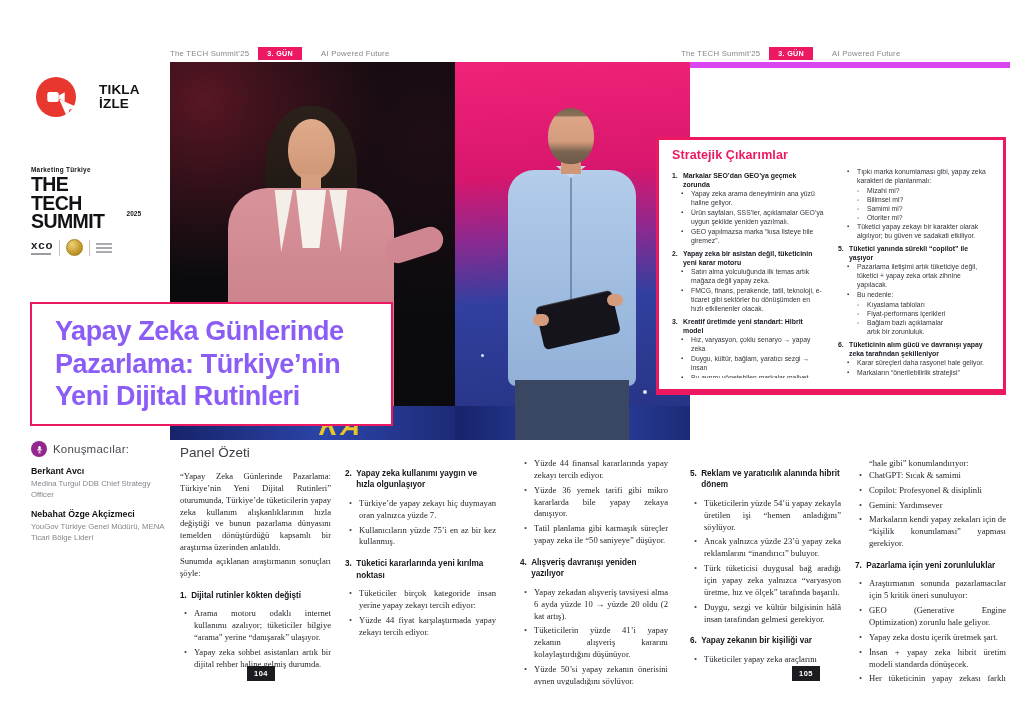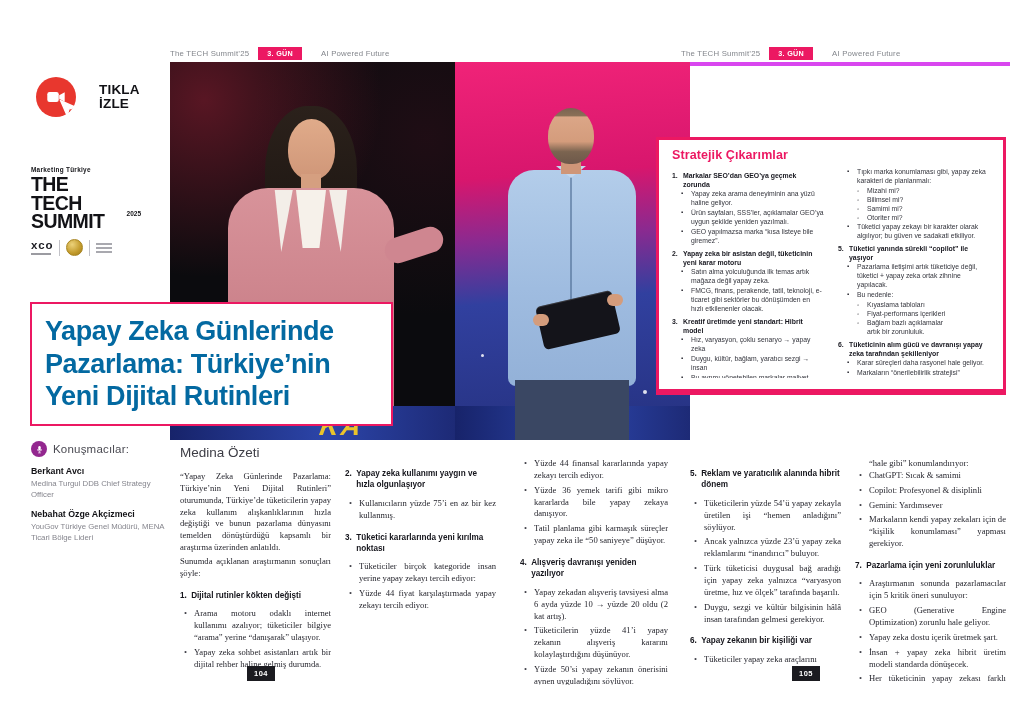--- a/index.html
+++ b/index.html
@@ -1,21 +1,21 @@
 <!DOCTYPE html>
 <html><head>
 <meta charset="utf-8">
 <style>
   html,body{margin:0;padding:0;background:#e9e9ea;}
   .canvas{position:relative;width:1024px;height:724px;background:#ffffff;overflow:hidden;
           font-family:"Liberation Sans",sans-serif;}
 
   
   .pg-header{position:absolute;top:45px;height:17px;display:flex;align-items:center;
-             border-bottom:4px solid #d946ef;}
+             border-bottom:6px solid #d946ef;}
   .pg-header.left{left:170px;width:330px;}
   .pg-header.right{left:681px;width:329px;}
   .ph-brand{font-size:7.8px;color:#83868c;letter-spacing:.2px;}
   .ph-day{margin-left:9px;background:#ec1862;color:#fff;font-size:7.2px;font-weight:bold;
           padding:2px 9px;letter-spacing:.3px;}
   .ph-tag{margin-left:19px;font-size:7.8px;color:#83868c;letter-spacing:.2px;}
 
   
   .photo{position:absolute;left:170px;top:62px;width:520px;height:378px;z-index:1;overflow:hidden;}
   .ph-left{position:absolute;left:0;top:0;width:285px;height:100%;overflow:hidden;
@@ -81,22 +81,22 @@
   .logo-div{width:1px;height:16px;background:#c2c2c8;}
   .medal{width:15px;height:15px;border-radius:50%;
      background:radial-gradient(circle at 35% 30%,#ecd27a,#c29a2b 60%,#9a7a1c);
      border:1px solid #a8841f;}
   .stack-logo{display:flex;flex-direction:column;gap:2px;}
   .stack-logo i{display:block;width:16px;height:2px;background:#a9a9af;}
 
   
   .title-box{position:absolute;left:30px;top:302px;width:363px;height:124px;background:#fff;
      border:2px solid #ec1862;z-index:5;display:flex;align-items:center;box-sizing:border-box;}
-  .title-box h1{margin:0;padding:6px 13px;font-size:27px;line-height:1.2;font-weight:bold;
-     letter-spacing:-.4px;color:#0369a1;}
+  .title-box h1{margin:0;padding:6px 23px;font-size:27px;line-height:1.2;font-weight:bold;
+     letter-spacing:-.4px;color:#8b5cf6;}
 
   
   .speakers{position:absolute;left:31px;top:441px;width:138px;z-index:2;}
   .sp-head{display:flex;align-items:center;gap:6px;margin-bottom:9px;}
   .sp-icon{width:16px;height:16px;border-radius:50%;background:#93278f;display:flex;
            align-items:center;justify-content:center;flex:0 0 16px;}
   .sp-icon svg{width:9px;height:9px;fill:#fff;}
   .sp-heading{font-size:11.5px;color:#4a4a52;letter-spacing:.2px;}
   .sp-name{font-size:8.8px;font-weight:bold;color:#121216;margin-bottom:3px;}
   .sp-role{font-size:7.8px;color:#85858d;line-height:1.35;margin-bottom:9px;}
@@ -243,38 +243,39 @@
     </div>
     <div class="sp-item">
       <div class="sp-name">Nebahat Özge Akçizmeci</div>
       <div class="sp-role">YouGov Türkiye Genel Müdürü, MENA Ticari Bölge Lideri</div>
     </div>
   </div>
 
   <div class="article-rule"></div>
 
   <section class="col article" style="left:180px;top:440px;width:151px;height:245px;">
-    <h3 class="col-title">Medina Özeti</h3>
+    <h3 class="col-title">Panel Özeti</h3>
     <div>
         <div class="bk bk-p">“Yapay Zeka Günlerinde Pazarlama: Türkiye’nin Yeni Dijital Rutinleri” oturumunda, Türkiye’de tüketicilerin yapay zeka kullanım alışkanlıklarının hızla değiştiği ve bunun pazarlama dünyasını temelden dönüştürdüğü kapsamlı bir araştırma üzerinden anlatıldı.</div>
         <div class="bk bk-p">Sunumda açıklanan araştırmanın sonuçları şöyle:</div>
         <div class="bk bk-h">
           <span class="bk-num">1.</span>
           <span class="bk-txt">Dijital rutinler kökten değişti</span>
         </div>
         <div class="bk bk-b">Arama motoru odaklı internet kullanımı azalıyor; tüketiciler bilgiye “arama” yerine “danışarak” ulaşıyor.</div>
         <div class="bk bk-b">Yapay zeka sohbet asistanları artık bir dijital rehber haline gelmiş durumda.</div>
       </div>
   </section>
   <section class="col article" style="left:345px;top:458px;width:151px;height:227px;">
     <div>
         <div class="bk bk-h">
           <span class="bk-num">2.</span>
           <span class="bk-txt">Yapay zeka kullanımı yaygın ve hızla olgunlaşıyor</span>
         </div>
+        <div class="bk bk-b">Türkiye’de yapay zekayı hiç duymayan oran yalnızca yüzde 7.</div>
         <div class="bk bk-b">Kullanıcıların yüzde 75’i en az bir kez kullanmış.</div>
         <div class="bk bk-h">
           <span class="bk-num">3.</span>
           <span class="bk-txt">Tüketici kararlarında yeni kırılma noktası</span>
         </div>
         <div class="bk bk-b">Tüketiciler birçok kategoride insan yerine yapay zekayı tercih ediyor:</div>
         <div class="bk bk-b">Yüzde 44 fiyat karşılaştırmada yapay zekayı tercih ediyor.</div>
       </div>
   </section>
   <section class="col article" style="left:520px;top:458px;width:148px;height:227px;">

